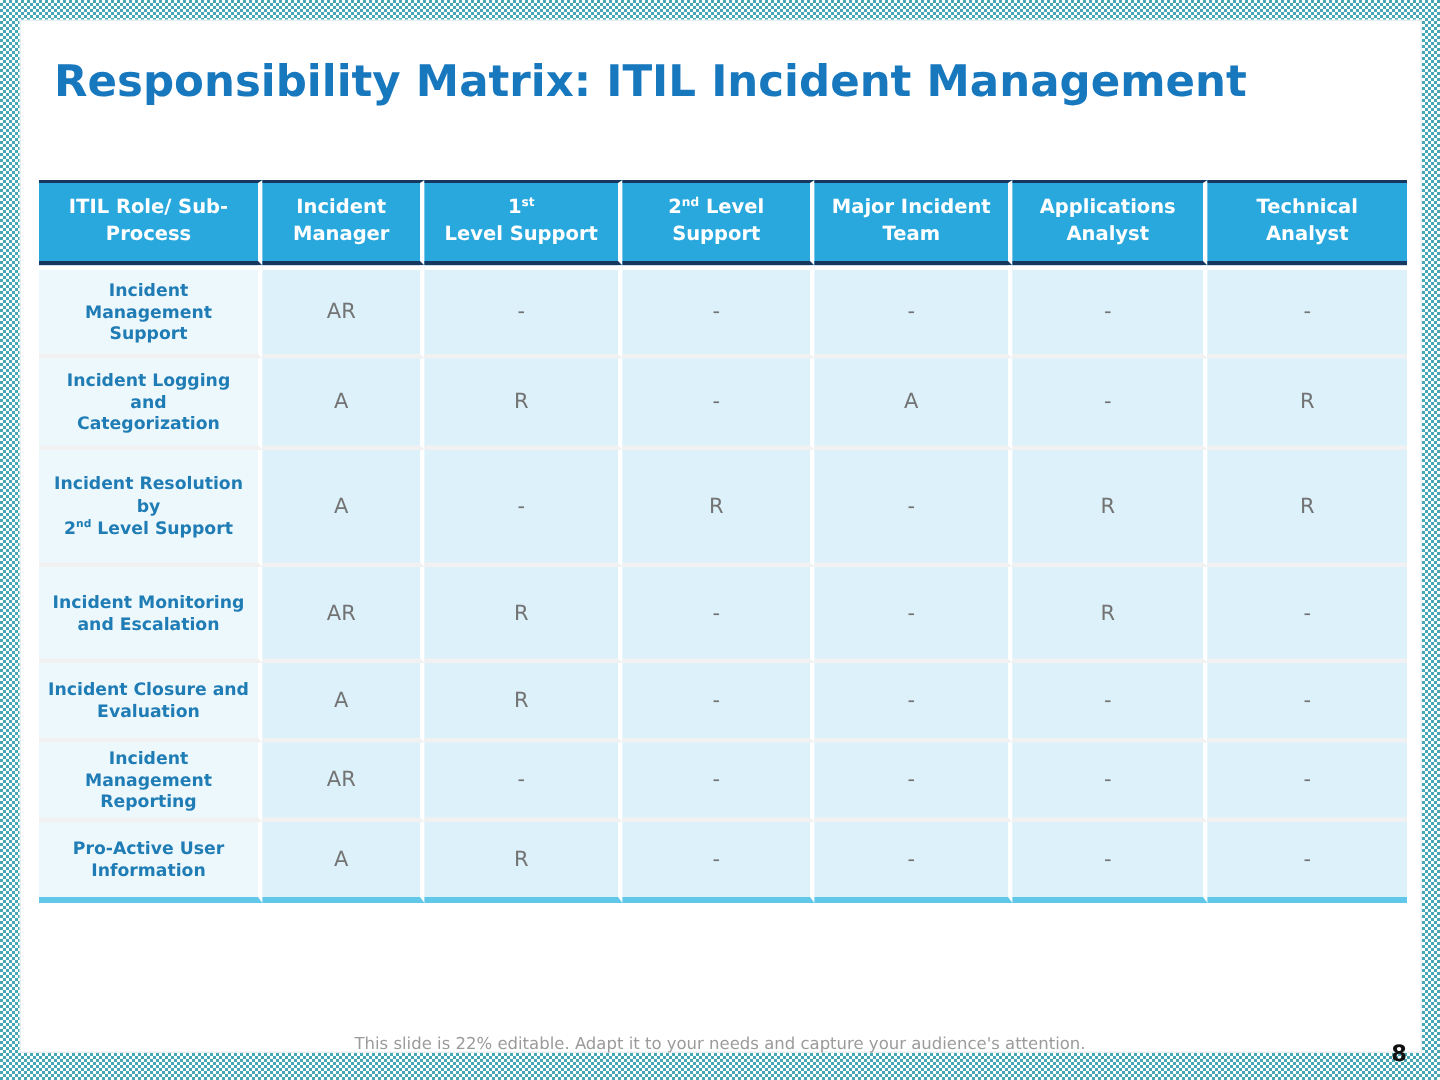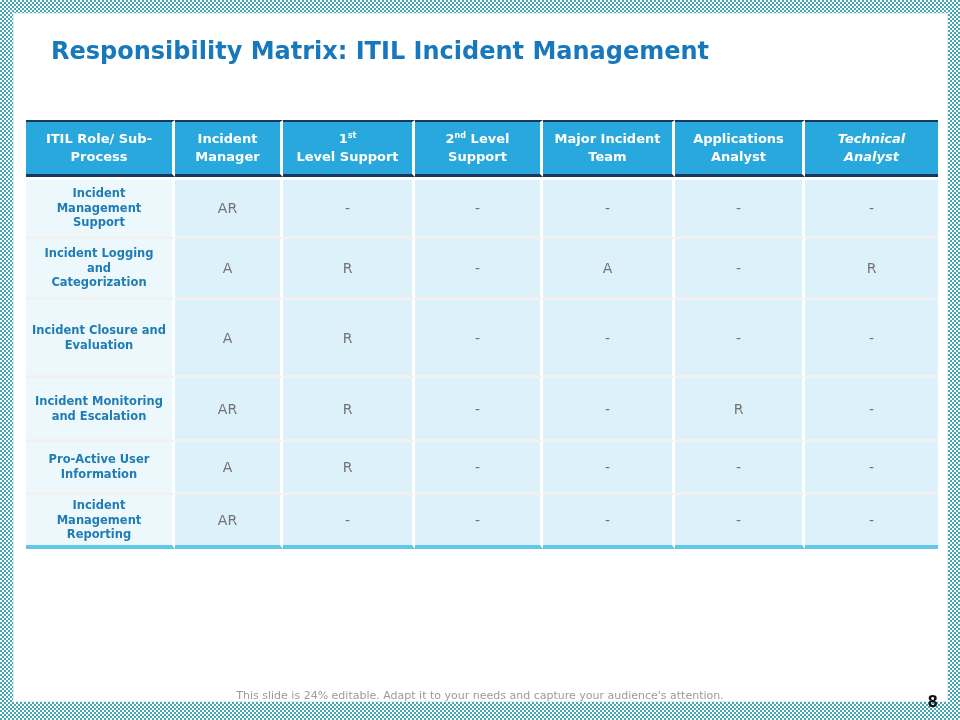--- a/index.html
+++ b/index.html
@@ -8,37 +8,37 @@
     font-family:"DejaVu Sans","Liberation Sans",sans-serif;
     
     background:repeating-conic-gradient(var(--checker,#45a8b5) 0% 25%, #ffffff 0% 50%);
     background-size:4px 4px;
   }
   .slide{
     position:absolute;left:13px;top:13px;width:935px;height:689px;
     background:#ffffff;box-shadow:0 0 0 1px #e8eef0 inset;
   }
   .title{
-    position:absolute;left:38px;top:24px;width:890px;
-    font-size:24px;font-weight:bold;color:var(--title,#1878be);
+    position:absolute;left:23px;top:24px;width:890px;
+    font-size:29px;font-weight:bold;color:var(--title,#1878be);
     letter-spacing:0px;white-space:nowrap;
   }
   .table-wrap{position:absolute;left:13px;top:107px;}
   table{
     border-collapse:separate;border-spacing:0;table-layout:fixed;width:912px;
   }
   th{
     background:var(--headerbg,#29a8de);color:#ffffff;
     font-size:13px;font-weight:bold;line-height:1.35;text-align:center;
     vertical-align:middle;height:48px;padding:2px 0;
     border-top:2px solid var(--navy,#16375f);
     border-bottom:3px solid var(--navy,#16375f);
     border-right:3px solid #ffffff;
   }
-  th:last-child{border-right:none;font-style:italic;}
+  th:last-child{border-right:none;}
   td{
     text-align:center;vertical-align:middle;padding:2px 5px;
     border-right:3px solid #ffffff;
     border-bottom:3px solid #f1f1f1;
   }
   td:last-child{border-right:none;}
   tbody tr:first-child td{border-top:3px solid #ffffff;}
   tbody tr:last-child td{border-bottom:4px solid var(--accent,#62c8ea);}
   td.rowlabel{
     background:var(--labelbg,#edf8fd);color:var(--labeltext,#1f7cb4);
@@ -108,54 +108,63 @@
           <tr>
             <td class="rowlabel">Incident Logging and<br>Categorization</td>
             <td class="val">A</td>
             <td class="val">R</td>
             <td class="val">-</td>
             <td class="val">A</td>
             <td class="val">-</td>
             <td class="val">R</td>
           </tr>
           <tr>
-            <td class="rowlabel">Incident Closure and<br>Evaluation</td>
+            <td class="rowlabel">Incident Resolution by<br>2<sup>nd</sup> Level Support</td>
             <td class="val">A</td>
+            <td class="val">-</td>
             <td class="val">R</td>
             <td class="val">-</td>
-            <td class="val">-</td>
-            <td class="val">-</td>
-            <td class="val">-</td>
+            <td class="val">R</td>
+            <td class="val">R</td>
           </tr>
           <tr>
             <td class="rowlabel">Incident Monitoring<br>and Escalation</td>
             <td class="val">AR</td>
             <td class="val">R</td>
             <td class="val">-</td>
             <td class="val">-</td>
             <td class="val">R</td>
             <td class="val">-</td>
           </tr>
           <tr>
-            <td class="rowlabel">Pro-Active User<br>Information</td>
+            <td class="rowlabel">Incident Closure and<br>Evaluation</td>
             <td class="val">A</td>
             <td class="val">R</td>
             <td class="val">-</td>
             <td class="val">-</td>
             <td class="val">-</td>
             <td class="val">-</td>
           </tr>
           <tr>
             <td class="rowlabel">Incident Management<br>Reporting</td>
             <td class="val">AR</td>
             <td class="val">-</td>
             <td class="val">-</td>
             <td class="val">-</td>
             <td class="val">-</td>
             <td class="val">-</td>
           </tr>
+          <tr>
+            <td class="rowlabel">Pro-Active User<br>Information</td>
+            <td class="val">A</td>
+            <td class="val">R</td>
+            <td class="val">-</td>
+            <td class="val">-</td>
+            <td class="val">-</td>
+            <td class="val">-</td>
+          </tr>
         </tbody>
     </table>
   </div>
 </div>
 
-<div class="footer">This slide is 24% editable. Adapt it to your needs and capture your audience's attention.</div>
+<div class="footer">This slide is 22% editable. Adapt it to your needs and capture your audience's attention.</div>
 <div class="pagenum">8</div>
 
 </body></html>

